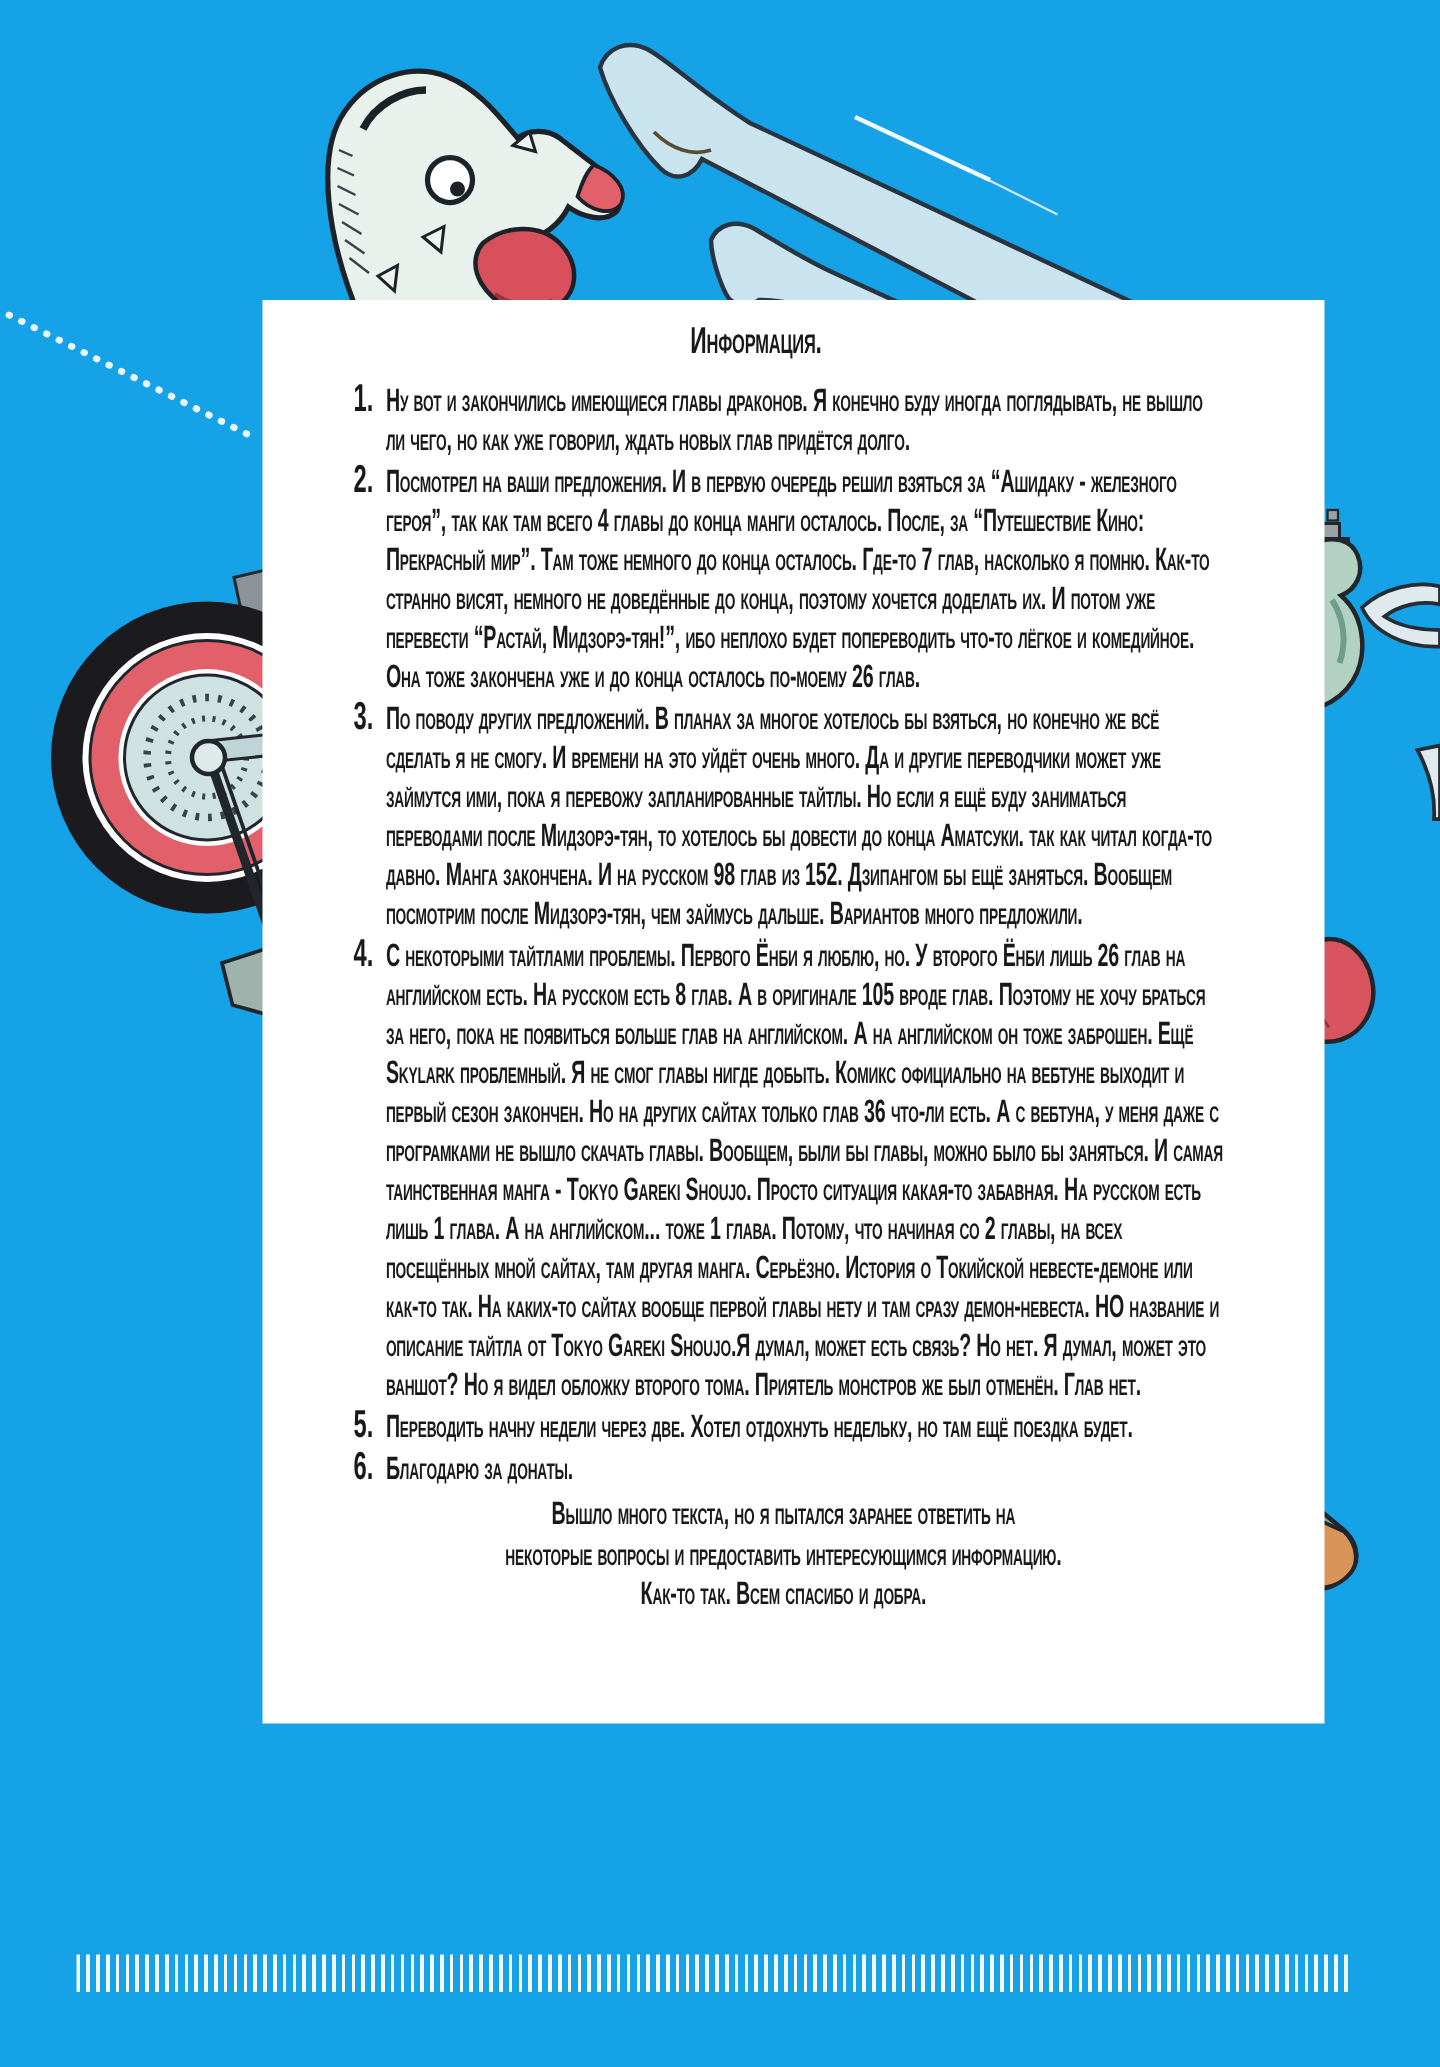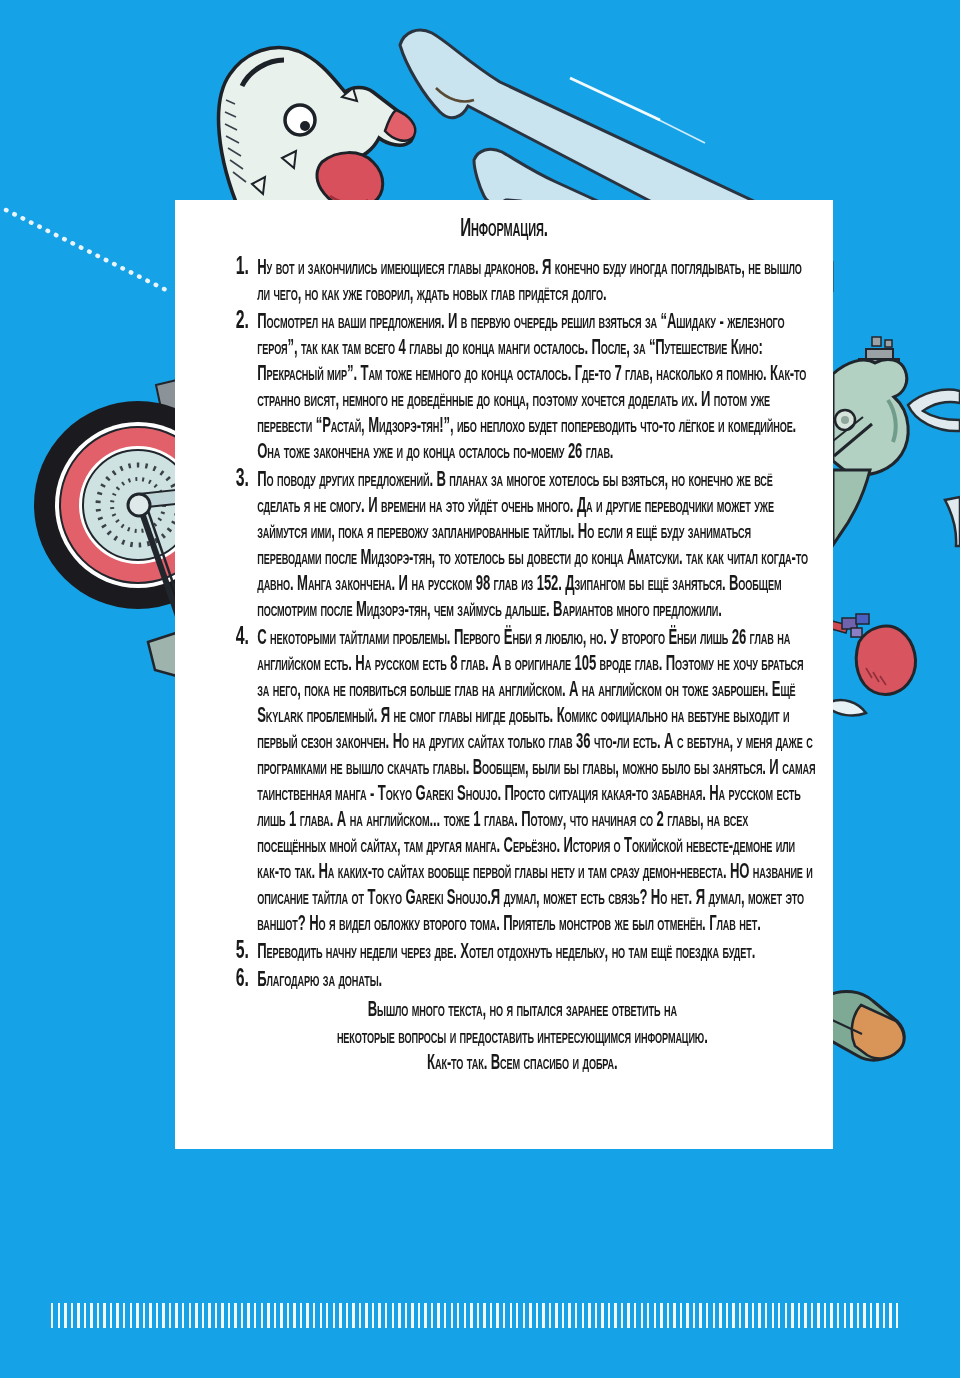--- a/index.html
+++ b/index.html
@@ -3,21 +3,21 @@
 <meta charset="utf-8">
 <style>
   html,body{margin:0;padding:0;}
   body{
     width:960px;height:1378px;position:relative;overflow:hidden;
     background:#15A2E7;
     font-family:"Liberation Sans", sans-serif;
   }
   #decor{position:absolute;left:0;top:0;width:960px;height:1378px;z-index:1;}
   .paper{
-    position:absolute;left:175px;top:200px;width:658px;min-height:949px;
+    position:absolute;left:175px;top:200px;width:708px;min-height:949px;
     background:#FFFFFF;z-index:2;overflow:hidden;
   }
   .paper-content{
     width:1080px;transform:scaleX(0.6093);transform-origin:0 0;
     padding:10px 0 18px 0;
     color:#191919;
     font-variant:small-caps;
     font-weight:700;
     font-size:21.5px;line-height:26px;letter-spacing:-0.2px;
   }

